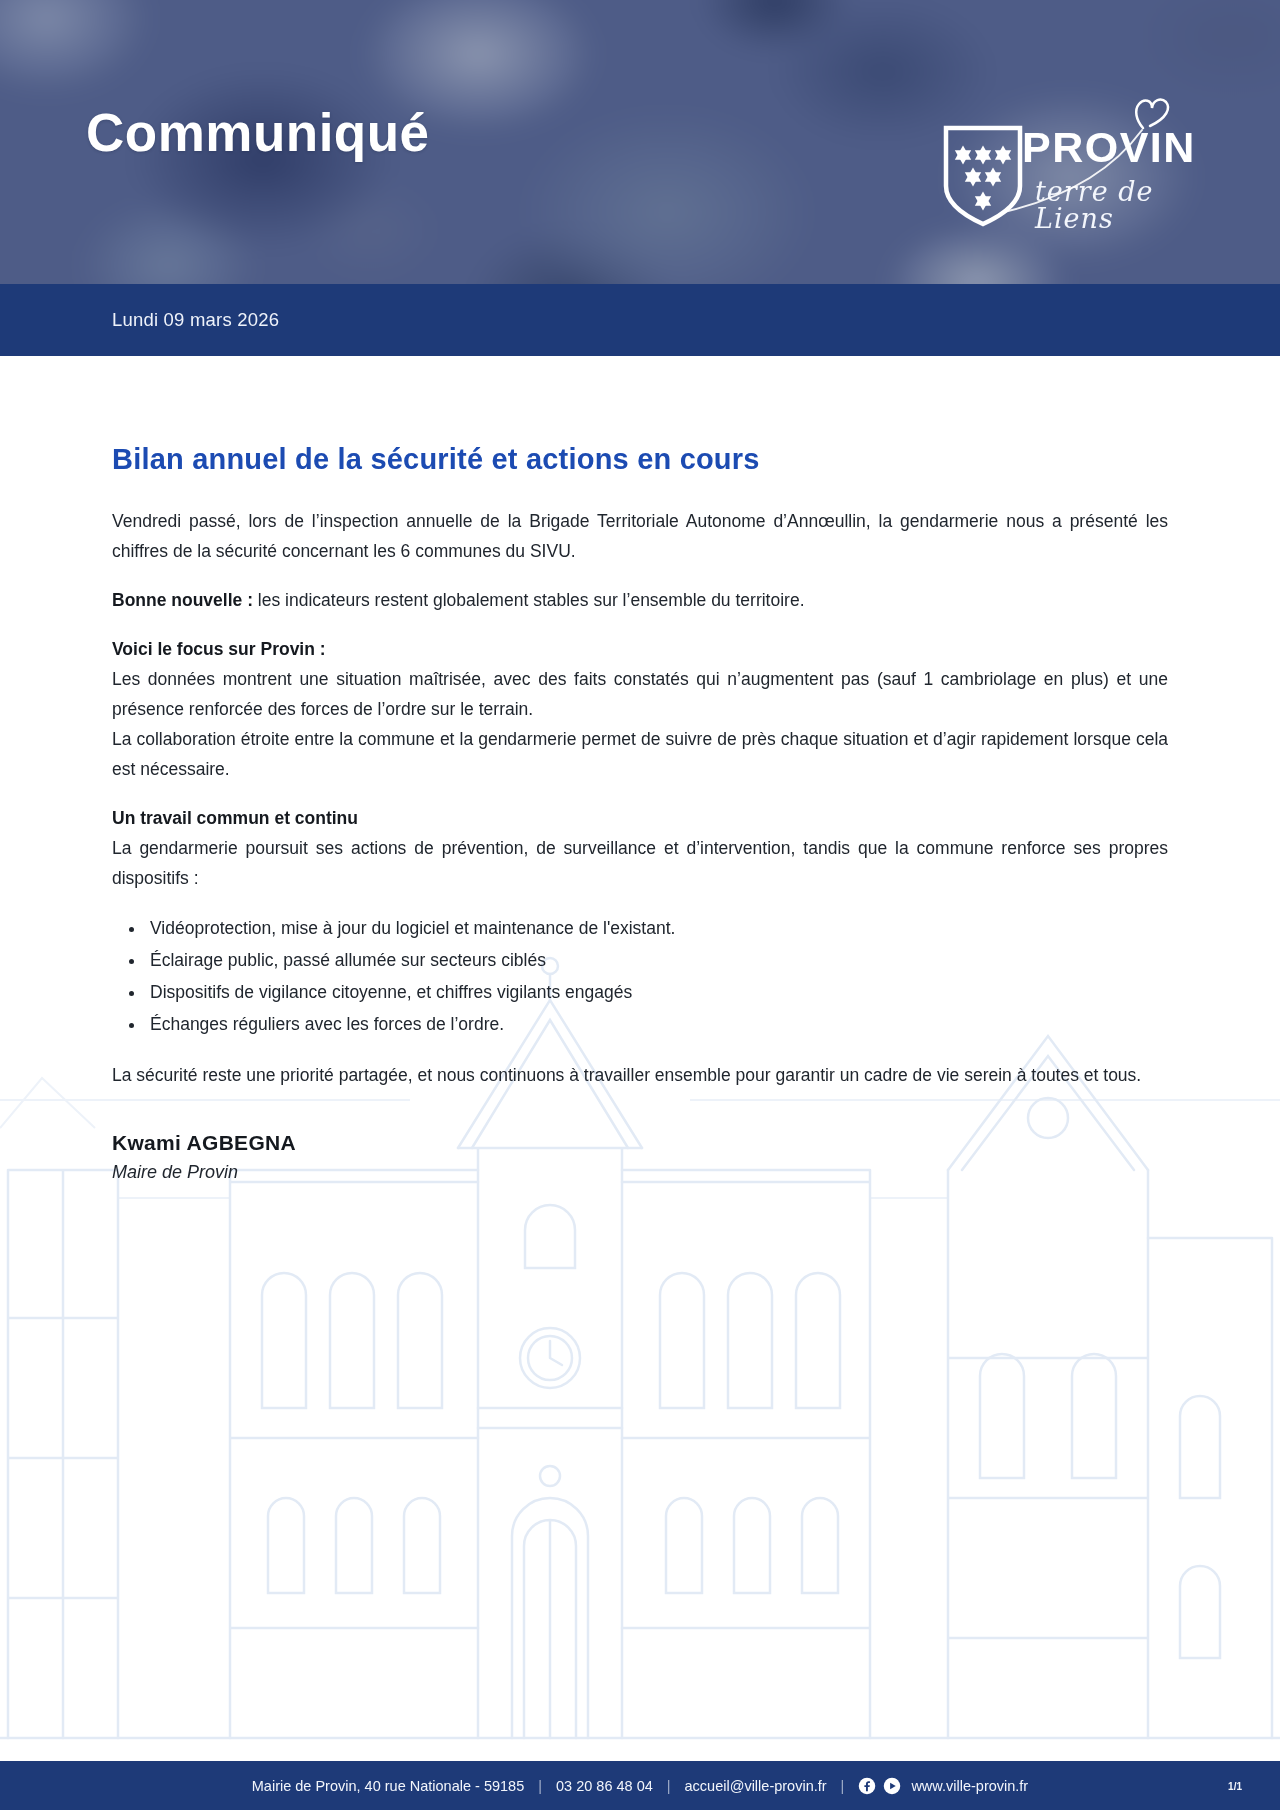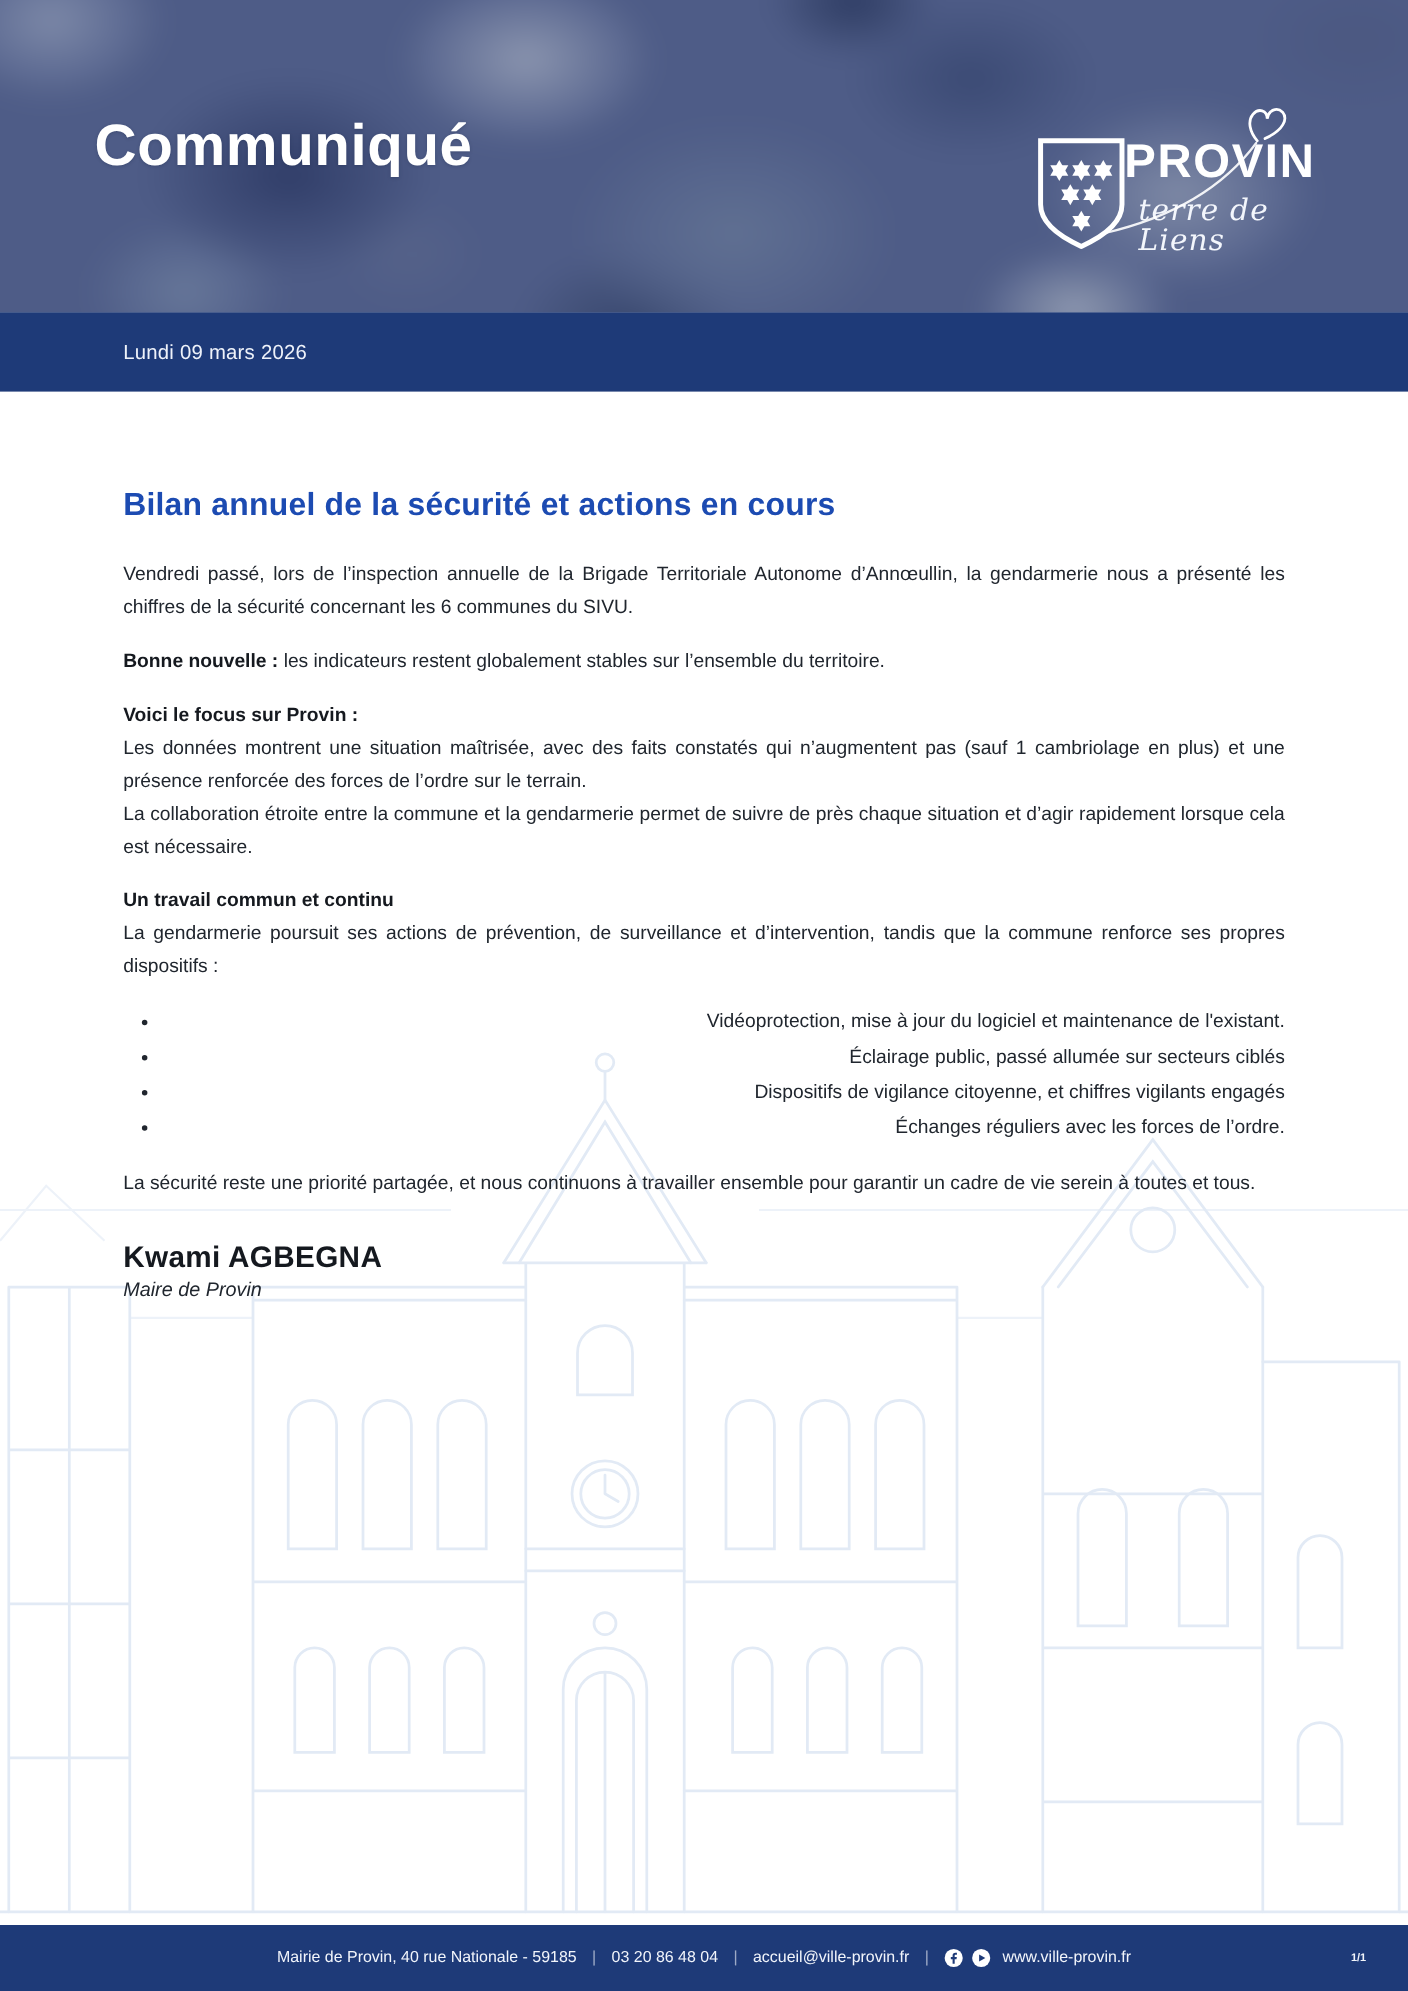--- a/index.html
+++ b/index.html
@@ -56,28 +56,28 @@
   .article{position:absolute;left:112px;top:442px;width:1056px;z-index:2;font-size:17.5px;line-height:30px;}
   .article h2{
     margin:0 0 30px;font-size:29px;line-height:34px;font-weight:800;
     color:#1c4bb2;letter-spacing:.2px;
   }
   .article p{margin:0 0 19px;text-align:justify;}
   .article .head{display:block;font-weight:bold;color:#15191f;}
   .article strong.inline{font-weight:bold;color:#15191f;}
   .article .subline{display:block;text-align:justify;}
   .measures{margin:2px 0 20px;padding-left:34px;}
-  .measures li{line-height:32px;padding-left:4px;text-align:right;}
+  .measures li{line-height:32px;padding-left:4px;}
   .closing{margin-bottom:0 !important;}
   .signature{margin-top:38px;}
-  .sig-name{font-weight:800;font-size:27px;line-height:30px;color:#15191f;letter-spacing:.3px;}
+  .sig-name{font-weight:800;font-size:21px;line-height:30px;color:#15191f;letter-spacing:.3px;}
   .sig-role{font-style:italic;font-size:18px;line-height:28px;color:#20262e;}
   
   .footer{
-    position:absolute;bottom:0;left:0;width:1280px;height:60px;background:#1e3a78;z-index:3;
+    position:absolute;bottom:0;left:0;width:1280px;height:49px;background:#1e3a78;z-index:3;
     display:flex;align-items:center;color:#f2f5fb;font-size:14.5px;
   }
   .footer-center{flex:1;display:flex;justify-content:center;align-items:center;white-space:nowrap;}
   .footer .sep{margin:0 14px;opacity:.6;}
   .footer a{color:#f2f5fb;text-decoration:none;}
   .social{display:inline-flex;align-items:center;margin:0 10px 0 0;gap:7px;}
   .social .ic{display:inline-flex;width:18px;height:18px;cursor:pointer;}
   .page-num{position:absolute;right:38px;top:50%;transform:translateY(-50%);font-weight:bold;font-size:10px;}
 </style>
 </head>

